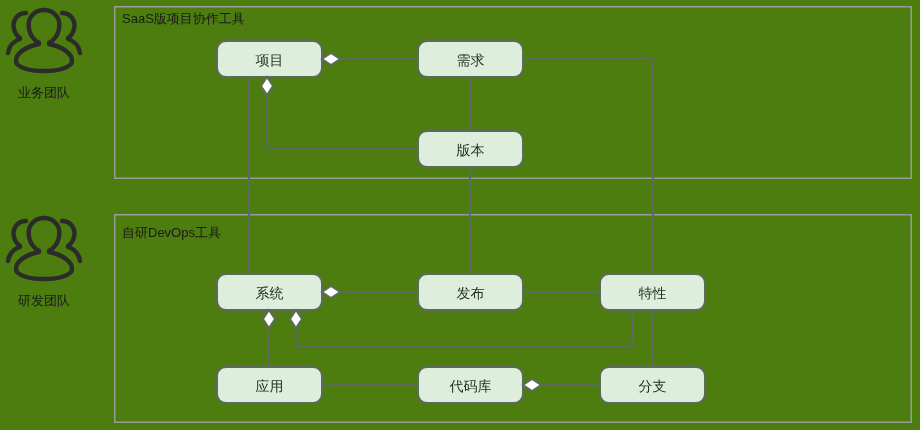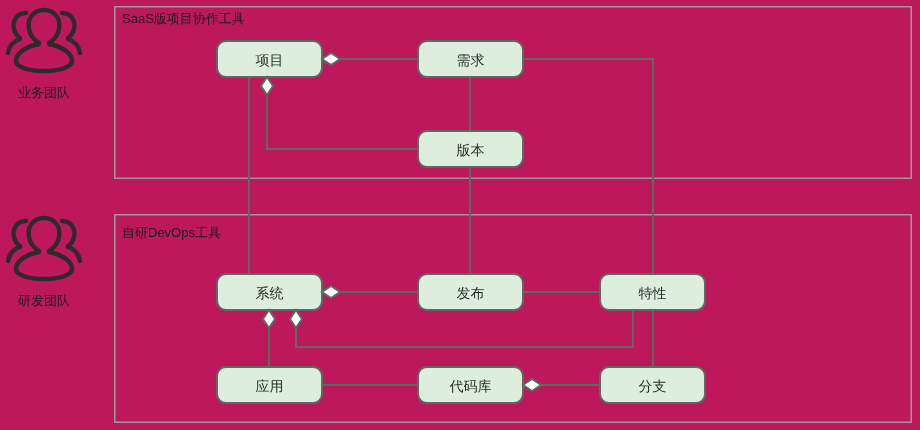--- a/index.html
+++ b/index.html
@@ -10,21 +10,21 @@
   body {
     width: 920px;
     height: 430px;
     font-family: "Liberation Sans", "DejaVu Sans", sans-serif;
     overflow: hidden;
   }
   #stage {
     position: relative;
     width: 920px;
     height: 430px;
-    background: #be185d;
+    background: #4d7c0f;
   }
   svg.diagram {
     position: absolute;
     top: 0;
     left: 0;
     width: 920px;
     height: 430px;
     display: block;
   }
   .grp-title {

